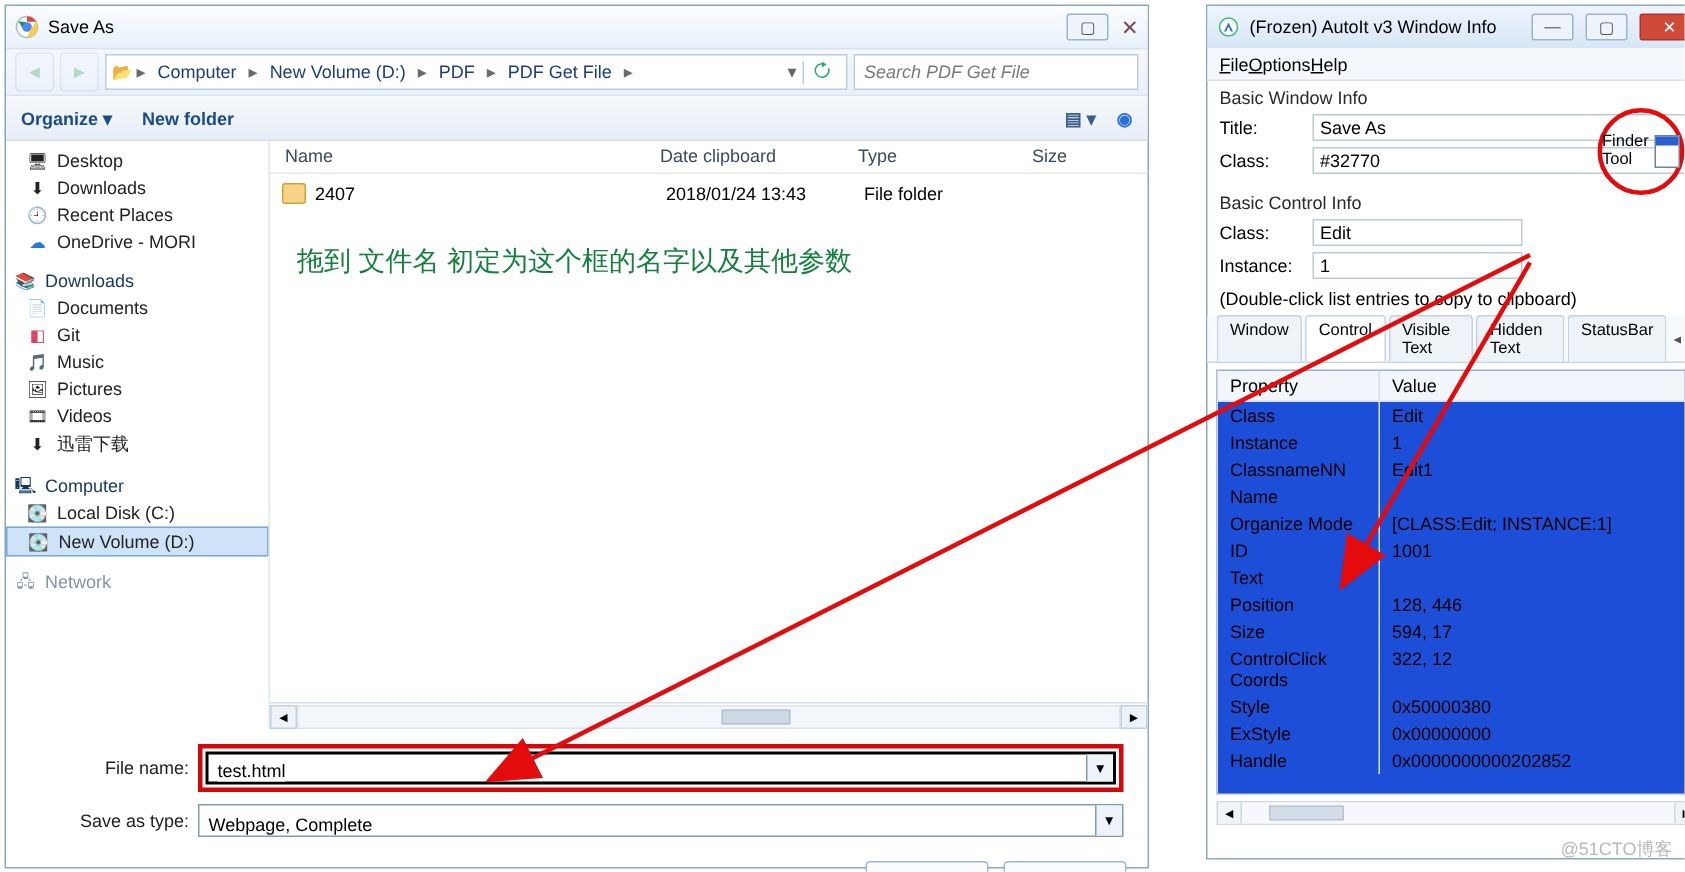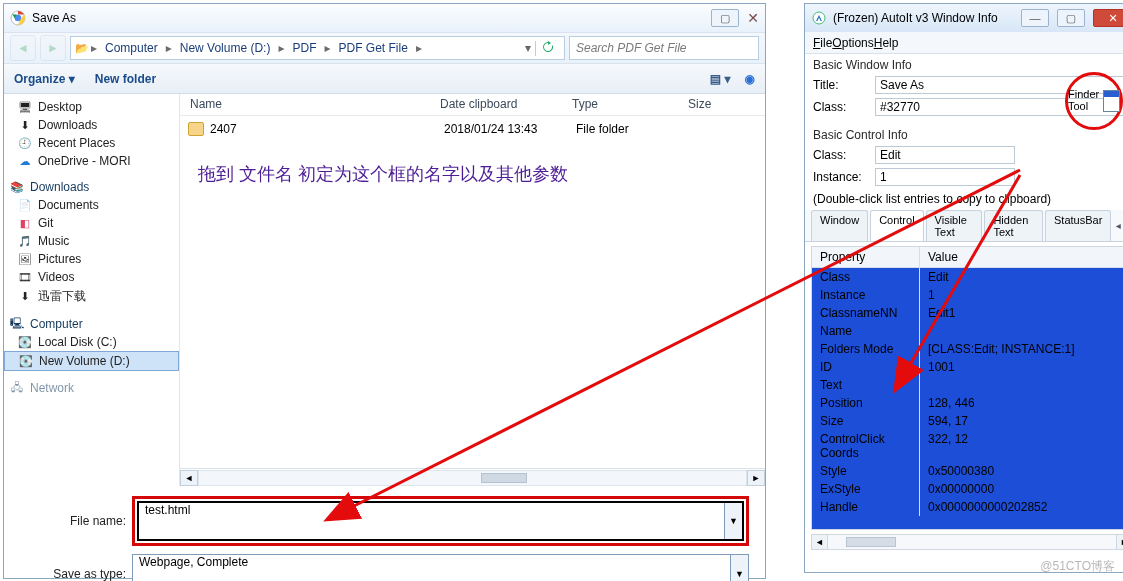--- a/index.html
+++ b/index.html
@@ -26,30 +26,30 @@
   .tnode { display:flex; align-items:center; gap:6px; padding:2px 8px 2px 14px; color:#222; }
   .tnode.group { padding-left:6px; margin-top:8px; color:#15395d; }
   .tnode.sel { background:#cfe3f8; border:1px solid #7fa7d8; }
   .tic-sm { width:14px; height:14px; display:inline-flex; align-items:center; justify-content:center; font-size:11px; }
   .files { flex:1; display:flex; flex-direction:column; position:relative; }
   .cols { display:flex; height:22px; border-bottom:1px solid #e6e9ed; font-size:12px; color:#3b4a5a; }
   .cols div { padding:3px 10px; }
   .cname { width:250px; } .cdate{ width:132px;} .ctype{ width:116px;} .csize{flex:1;}
   .row { display:flex; height:26px; align-items:center; padding-left:8px; }
   .row .fold { width:16px; height:14px; background:#f6d58a; border:1px solid #d0a330; border-radius:2px; margin-right:6px; }
-  .annot { position:absolute; top:68px; left:18px; color:#4c1d95; font-size:18px; font-weight:500; }
+  .annot { position:absolute; top:68px; left:18px; color:#15803d; font-size:18px; font-weight:500; }
   .scroll { height:18px; border-top:1px solid #d8e0e8; display:flex; align-items:center; }
   .scroll .sbut { width:18px; height:16px; border:1px solid #c3d1df; background:#eef3f9; display:flex; align-items:center; justify-content:center; font-size:9px;}
   .scroll .strack { flex:1; height:16px; background:#f3f6fa; border:1px solid #dce4ec; display:flex; align-items:center;}
   .scroll .thumb{ height:10px; background:#cfd9e4; border:1px solid #b4c2d1; margin-left:282px; width:46px;}
   .fieldzone { padding:10px 16px 0 16px; }
   .frow { display:flex; align-items:center; margin-bottom:8px; }
   .flabel { width:112px; text-align:right; padding-right:6px; font-size:12px; color:#222; }
   .fieldwrap { flex:1; position:relative; }
-  .combo { width:100%; height:40px; border:1px solid #7e9cb9; background:#fff; display:flex; align-items:flex-start; padding:0 22px 0 6px; position:relative; font-size:12px; }
+  .combo { width:100%; height:22px; border:1px solid #7e9cb9; background:#fff; display:flex; align-items:flex-end; padding:0 22px 0 6px; position:relative; font-size:12px; }
   .combo .dd { position:absolute; right:0; top:0; width:18px; height:100%; border-left:1px solid #7e9cb9; display:flex; align-items:center; justify-content:center; font-size:9px; background:#eef3f9; }
   .filenamebox { border:3px solid #d40808; padding:2px; }
   .filenamebox .combo{ border:2px solid #000; }
   .bottom { display:flex; align-items:center; padding:8px 14px 10px 14px; }
   .wbtn { width:82px; height:24px; border:1px solid #9fb5cc; background:linear-gradient(#fdfefe,#e9eff6); border-radius:3px; text-align:center; line-height:22px; margin-left:10px; font-size:12px; }
   
   .menubar{ height:22px; display:flex; align-items:center; padding:0 8px; border-bottom:1px solid #d9e2ec; background:#f4f7fb; }
   .menubar span .u{ text-decoration:underline; }
   .section-label{ padding:4px 8px 2px 8px; color:#2a2a2a;}
   .kv{ display:flex; align-items:center; padding:2px 8px; gap:6px;}
@@ -330,21 +330,21 @@
         </div>
         <div class="pg-row">
           <div class="pg-prop">ClassnameNN</div>
           <div>Edit1</div>
         </div>
         <div class="pg-row">
           <div class="pg-prop">Name</div>
           <div></div>
         </div>
         <div class="pg-row">
-          <div class="pg-prop">Folders Mode</div>
+          <div class="pg-prop">Organize Mode</div>
           <div>[CLASS:Edit; INSTANCE:1]</div>
         </div>
         <div class="pg-row">
           <div class="pg-prop">ID</div>
           <div>1001</div>
         </div>
         <div class="pg-row">
           <div class="pg-prop">Text</div>
           <div></div>
         </div>

